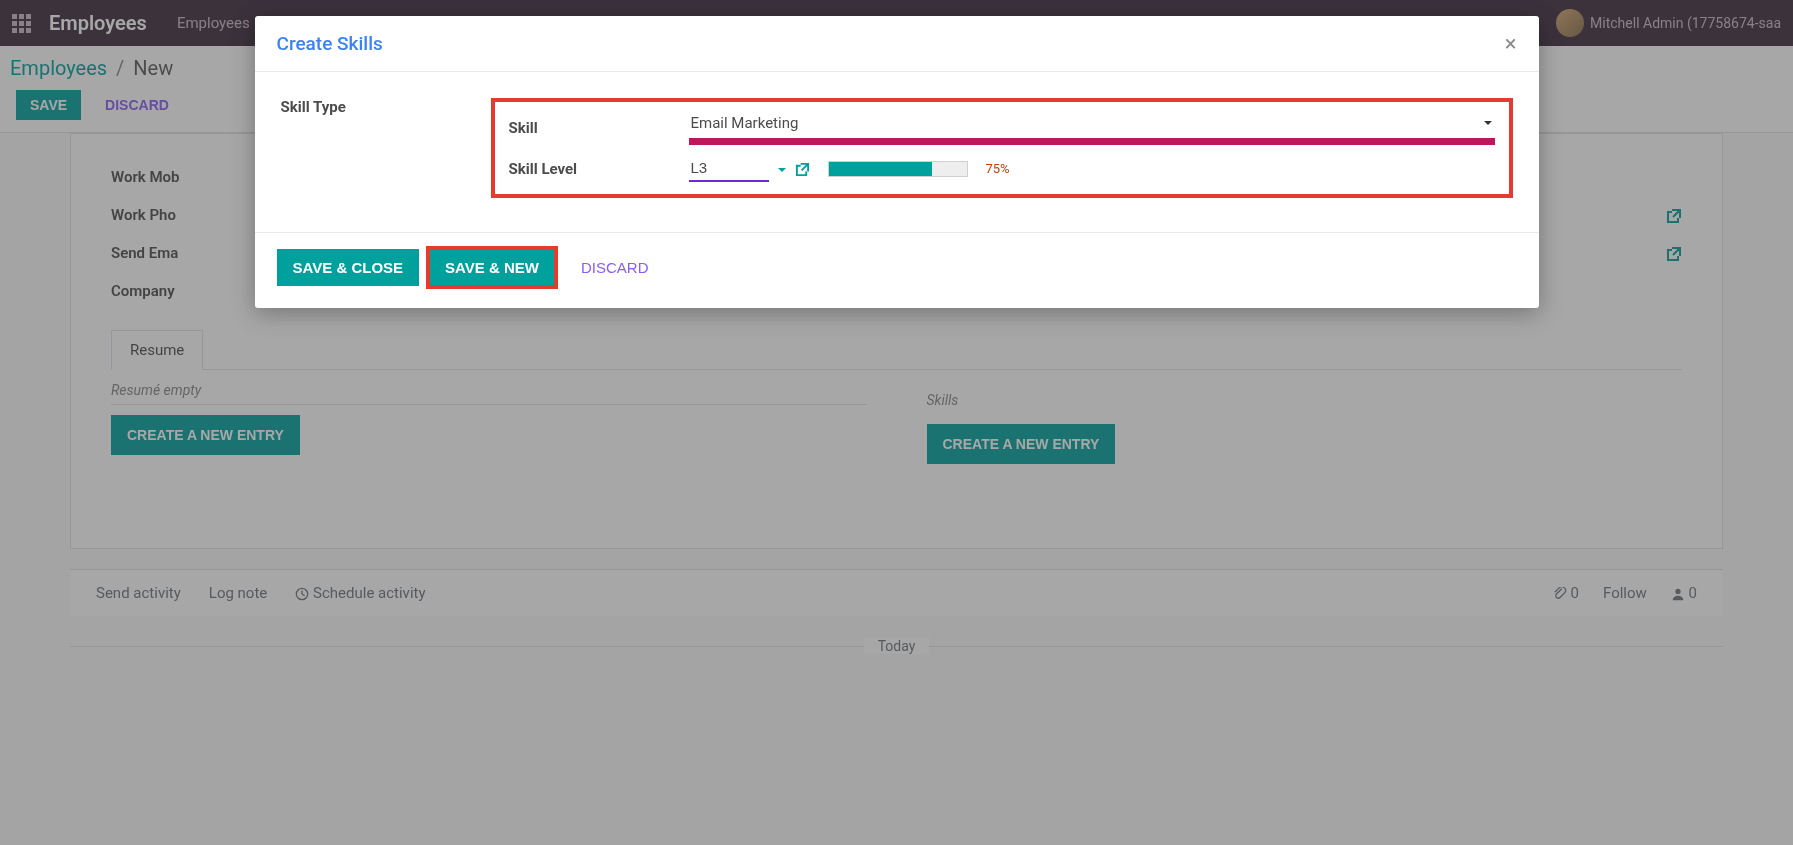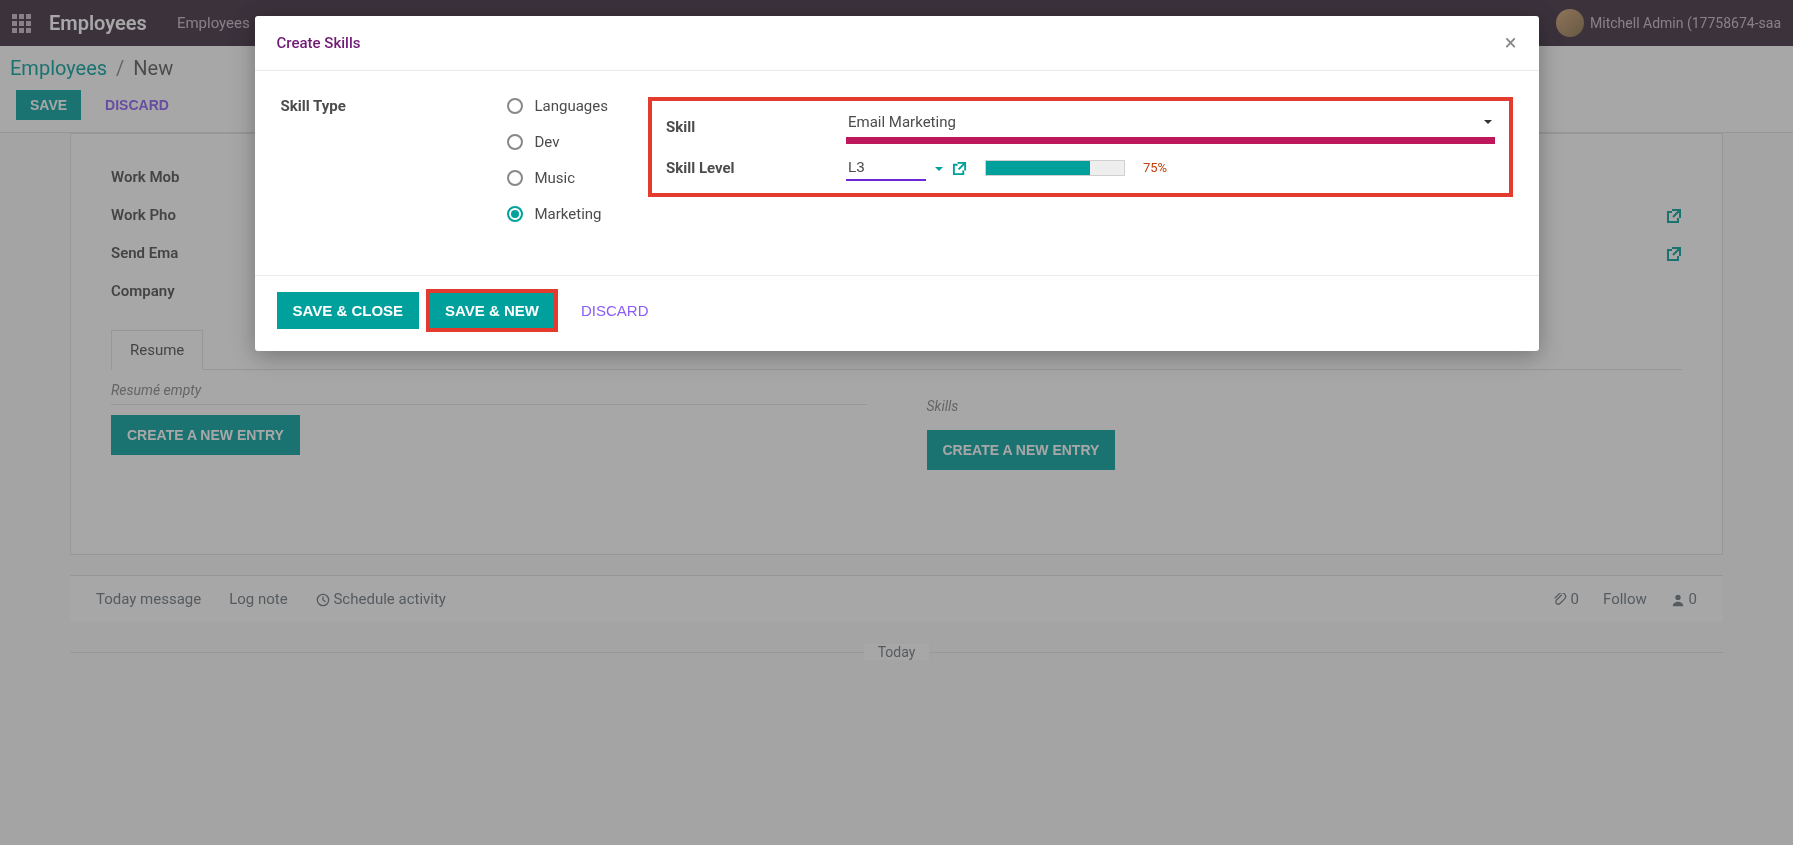--- a/index.html
+++ b/index.html
@@ -45,21 +45,21 @@
     .chatter a { margin-right: 28px; cursor: pointer; }
     .chatter .spacer { flex: 1; }
     .today-sep { text-align: center; position: relative; margin: 20px 70px; }
     .today-sep::before { content: ""; position: absolute; left: 0; right: 0; top: 50%; border-top: 1px solid #dee2e6; }
     .today-sep span { background: #fff; padding: 0 14px; position: relative; color: #6c757d; font-size: 14px; }
 
     
     .overlay { position: fixed; inset: 0; background: rgba(60,60,60,0.45); display: flex; align-items: flex-start; justify-content: center; }
     .modal { background: #fff; width: 1284px; margin-top: 16px; border-radius: 3px; box-shadow: 0 5px 25px rgba(0,0,0,.3); }
     .modal-header { display: flex; align-items: center; padding: 16px 22px; }
-    .modal-title { font-size: 15px; font-weight: 500; color: #701a75; text-align: right; }
+    .modal-title { font-size: 19px; font-weight: 500; color: #3b82f6; text-align: right; }
     .modal-close { margin-left: auto; font-size: 22px; color: #888; cursor: pointer; line-height: 1; }
     .modal-hr { border: none; border-top: 1px solid #e9ecef; }
 
     .modal-body { padding: 26px 26px 34px 26px; display: flex; }
     .left-block { display: flex; gap: 56px; }
     .label-col { width: 170px; } 
     .label-strong { font-weight: 700; font-size: 15px; color: #4c4c4c; }
     .radio-col { } 
     .radio-row { display: flex; align-items: center; margin-bottom: 18px; font-size: 15px; color: #4c4c4c; }
     .radio { width: 16px; height: 16px; border: 2px solid #888; border-radius: 50%; margin-right: 12px; display: inline-flex; align-items: center; justify-content: center; }
@@ -180,29 +180,29 @@
   <div class="tabs">
     <div class="tab">Resume</div>
   </div>
 
   <div class="two-col">
     <div class="col">
       <div class="section-title">Resumé empty</div>
       <button class="btn btn-primary" style="padding:12px 16px;">CREATE A NEW ENTRY</button>
     </div>
     <div class="col">
-      <div class="section-title" style="border:none;margin-top:28px;">Skills</div>
+      <div class="section-title" style="border:none;margin-top:22px;">Skills</div>
       <button class="btn btn-primary" style="padding:12px 16px;">CREATE A NEW ENTRY</button>
     </div>
   </div>
   <div style="height:60px;"></div>
 </div>
 
 <div class="chatter">
-  <a>Today message</a>
+  <a>Send activity</a>
   <a>Log note</a>
   <a>
     <svg width="14" height="14" viewBox="0 0 16 16" fill="none" stroke="currentColor" stroke-width="1.5">
         <circle cx="8" cy="8" r="6.5"></circle>
         <path d="M8 4v4l3 2"></path>
       </svg>
     <span>Schedule activity</span>
   </a>
   <div class="spacer"></div>
   <span>
@@ -227,38 +227,20 @@
   <div class="modal">
     <div class="modal-header">
       <div class="modal-title">Create Skills</div>
       <div class="modal-close">×</div>
     </div>
     <hr class="modal-hr">
     <div class="modal-body">
       <div class="left-block">
         <div class="label-col">
           <div class="label-strong">Skill Type</div>
-        </div>
-        <div class="radio-col">
-          <div class="radio-row">
-            <span class="radio"></span>
-            <span>Languages</span>
-          </div>
-          <div class="radio-row">
-            <span class="radio"></span>
-            <span>Dev</span>
-          </div>
-          <div class="radio-row">
-            <span class="radio"></span>
-            <span>Music</span>
-          </div>
-          <div class="radio-row">
-            <span class="radio checked"></span>
-            <span>Marketing</span>
-          </div>
         </div>
       </div>
 
       <div class="right-block">
         <div class="hl-box">
           <div class="skill-row">
             <div class="skill-label">Skill</div>
             <div class="skill-val-wrap">
               <div class="skill-select">
                 <span>Email Marketing</span>

